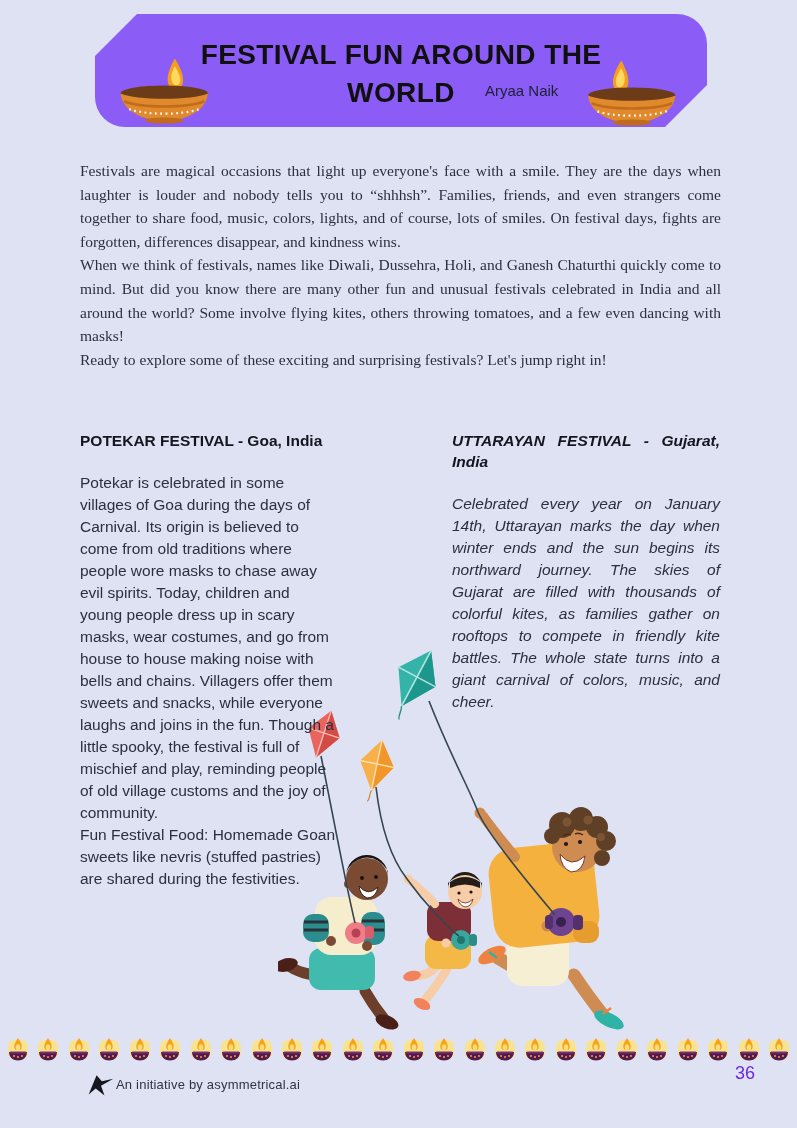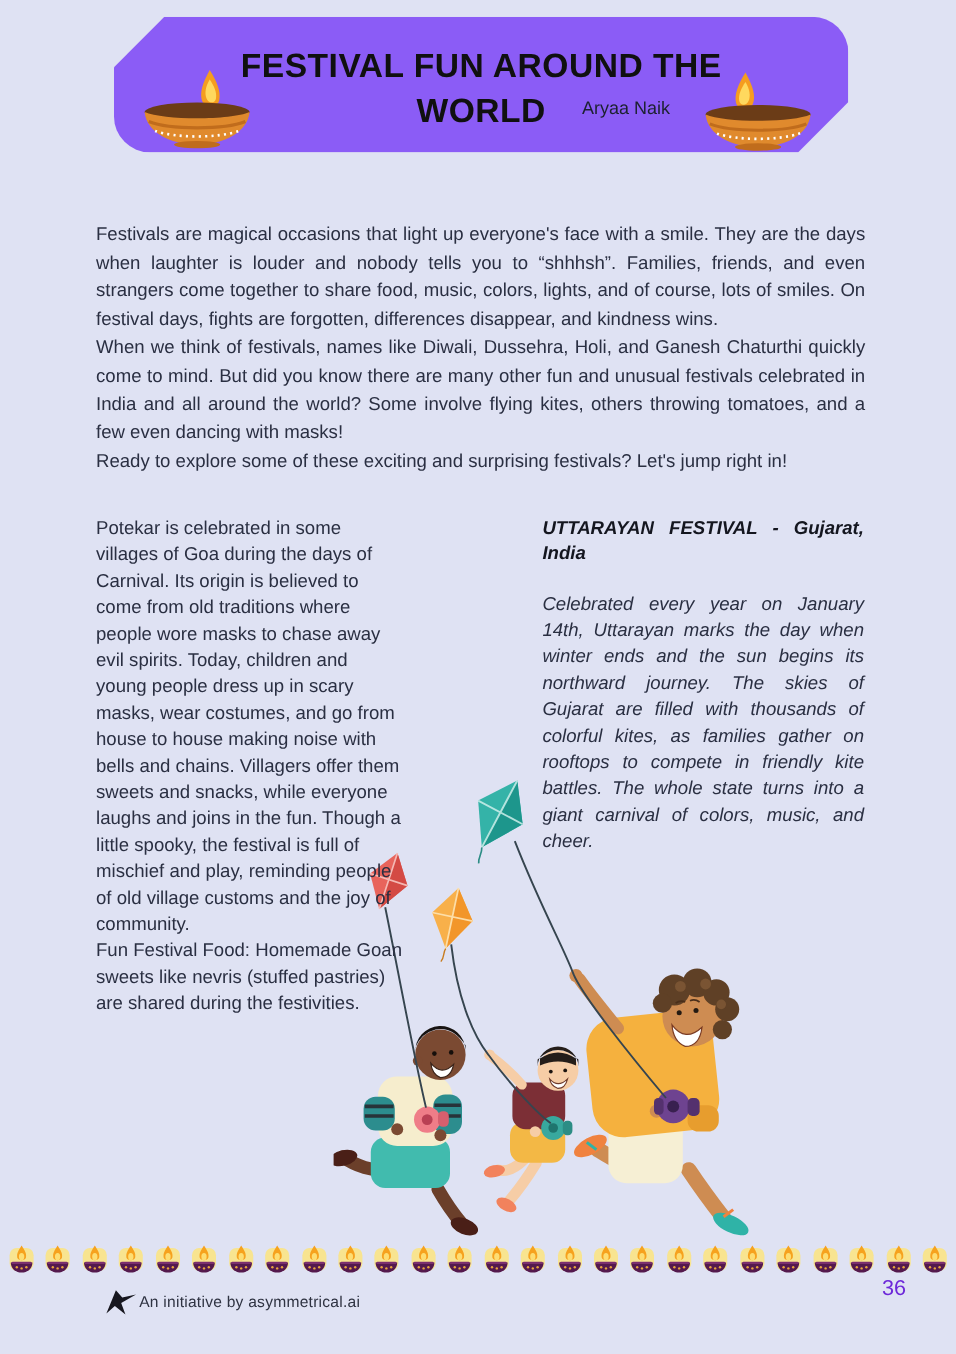--- a/index.html
+++ b/index.html
@@ -20,22 +20,22 @@
     font-weight:800;font-size:28px;line-height:38px;color:#101010;letter-spacing:.4px;
   }
   .banner-author{
     position:absolute;left:390px;top:68px;font-size:15px;color:#1c2130;
   }
   .diya-big{position:absolute;width:112px;height:70px;}
   .diya-big.left{left:8px;top:40px;}
   .diya-big.right{right:14px;top:42px;transform:scaleX(-1);}
   
   .intro{
-    position:absolute;left:80px;top:184px;width:641px;z-index:2;
-    font-size:15.5px;line-height:23.6px;text-align:justify;
+    position:absolute;left:80px;top:159px;width:641px;z-index:2;
+    font-size:15.5px;line-height:23.6px;text-align:justify;font-family:Liberation Serif, serif;
   }
   .intro p{margin:0;}
   
   .col{position:absolute;top:430px;z-index:2;font-size:15.5px;line-height:22px;}
   .col h3{margin:0 0 21px 0;font-size:15.5px;line-height:21px;color:#14161f;font-weight:700;}
   .col p{margin:0;}
   .col-left{left:80px;width:256px;}
   .col-right{left:452px;width:268px;text-align:justify;font-style:italic;}
   
   .illustration{position:absolute;left:278px;top:625px;width:432px;height:410px;z-index:1;}
@@ -206,20 +206,21 @@
   </g>
 
   <g stroke="#36454f" stroke-width="1.6" fill="none">
     <path d="M42,131 C52,180 66,256 76,298"></path>
     <path d="M97,162 C102,205 114,236 128,254 C146,279 170,304 180,311"></path>
     <path d="M150,76 C172,132 190,163 199,187 C206,204 244,252 276,290"></path>
   </g>
 </svg>
 
 <div class="col col-left">
+  <h3>POTEKAR FESTIVAL - Goa, India</h3>
   <p>Potekar is celebrated in some villages of Goa during the days of Carnival. Its origin is believed to come from old traditions where people wore masks to chase away evil spirits. Today, children and young people dress up in scary masks, wear costumes, and go from house to house making noise with bells and chains. Villagers offer them sweets and snacks, while everyone laughs and joins in the fun. Though a little spooky, the festival is full of mischief and play, reminding people of old village customs and the joy of community.</p>
   <p>Fun Festival Food: Homemade Goan sweets like nevris (stuffed pastries) are shared during the festivities.</p>
 </div>
 
 <div class="col col-right">
   <h3>UTTARAYAN FESTIVAL - Gujarat, India</h3>
   <p>Celebrated every year on January 14th, Uttarayan marks the day when winter ends and the sun begins its northward journey. The skies of Gujarat are filled with thousands of colorful kites, as families gather on rooftops to compete in friendly kite battles. The whole state turns into a giant carnival of colors, music, and cheer.</p>
 </div>
 
 <div class="diya-row">

